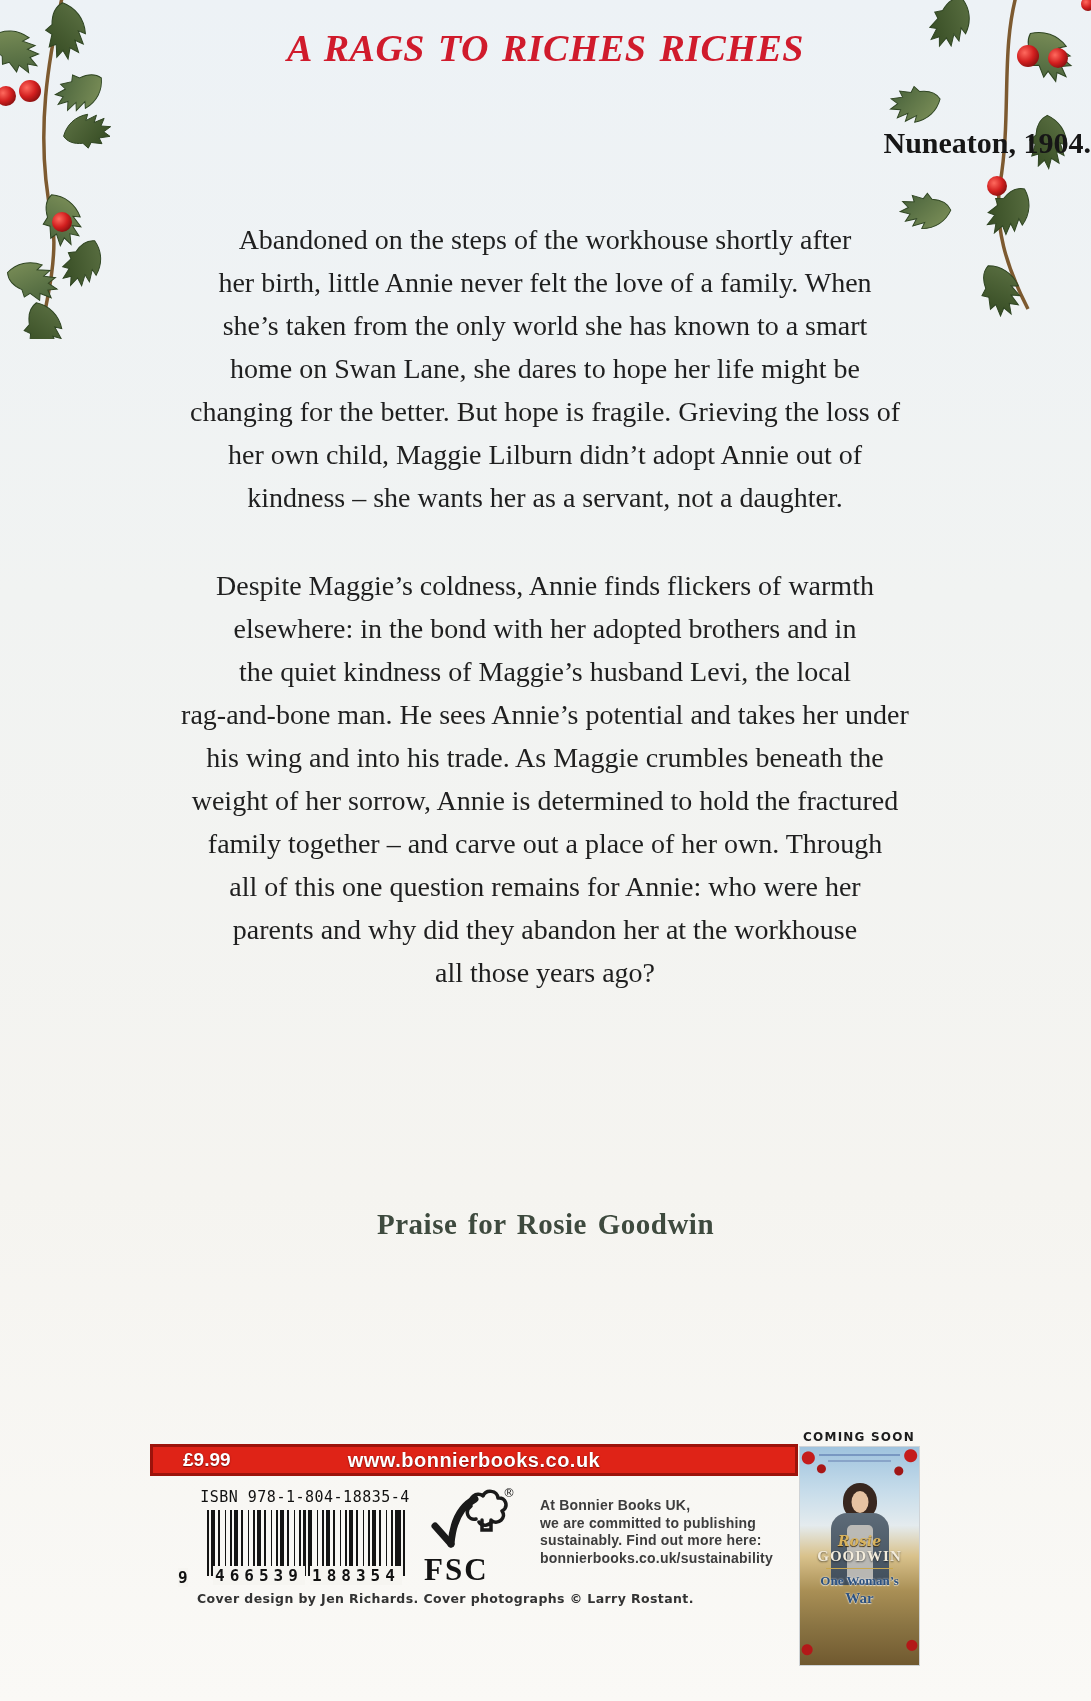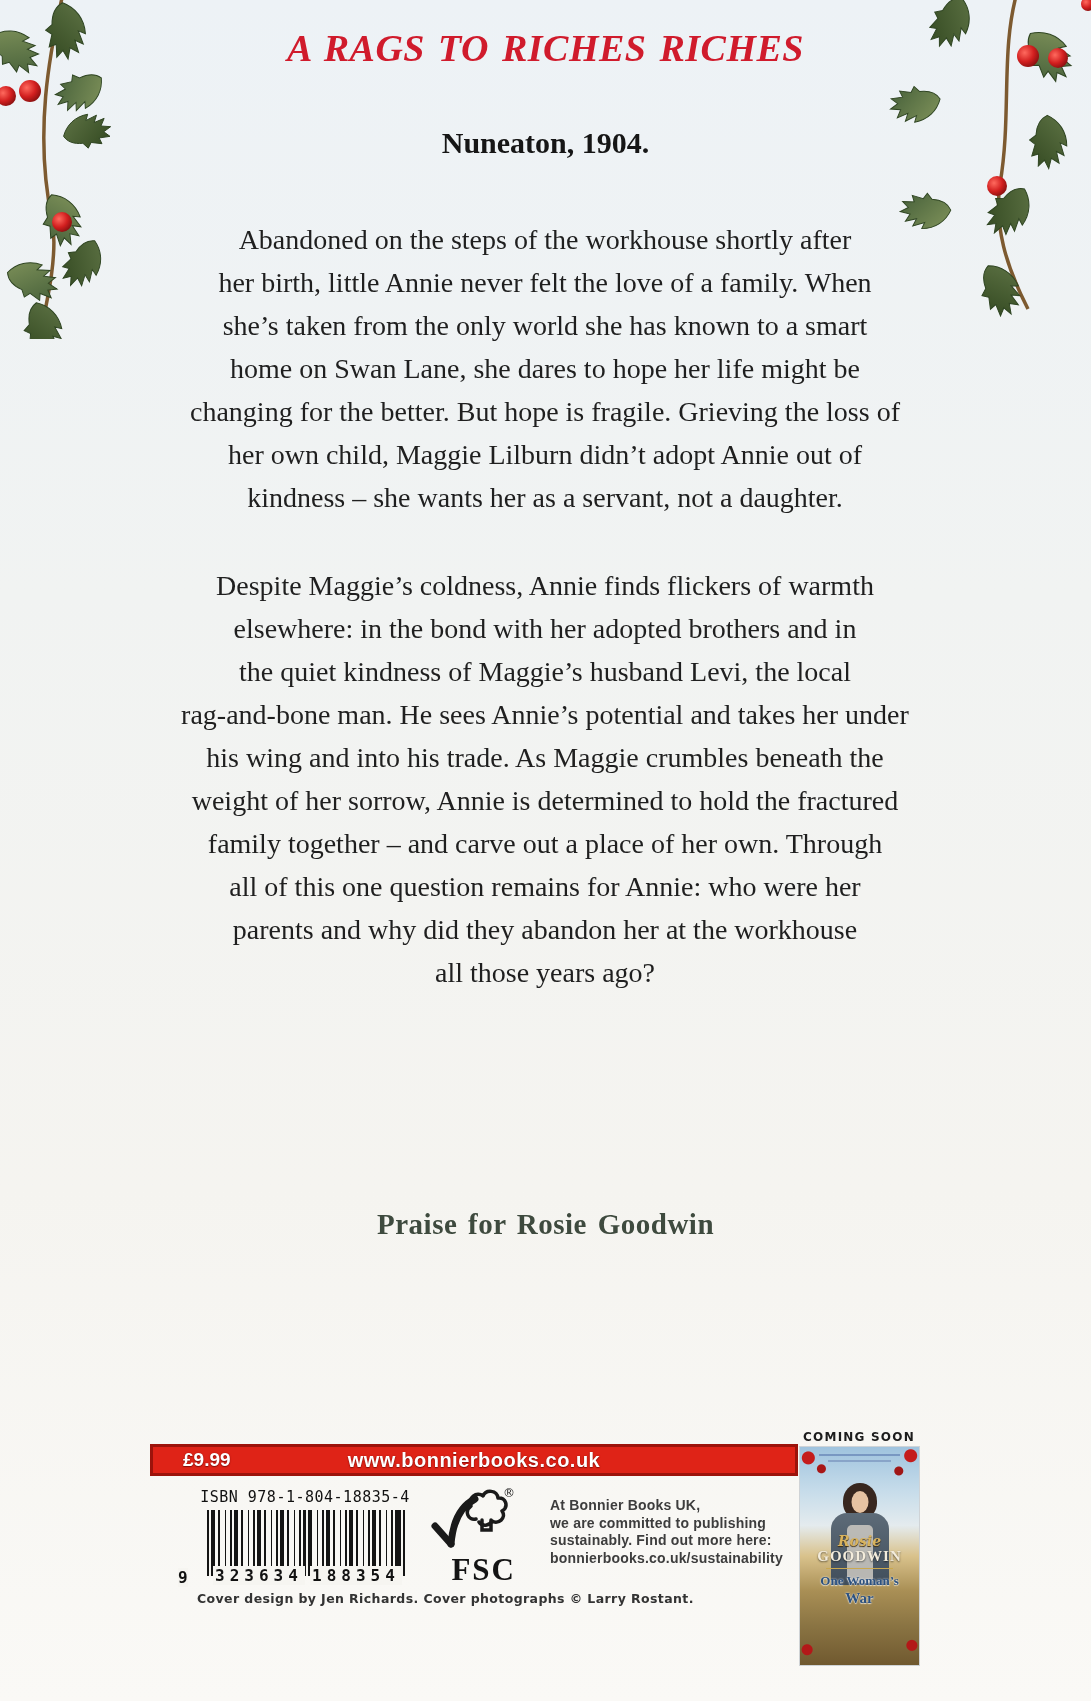--- a/index.html
+++ b/index.html
@@ -11,21 +11,21 @@
   .holly{position:absolute;}
   .holly-left{left:-6px;top:-6px;}
   .holly-right{right:-4px;top:-6px;}
 
   .tagline{
     position:absolute;top:26px;left:0;width:100%;text-align:center;
     font:700 italic 38px "Liberation Serif",serif;color:#d01b2c;
     letter-spacing:.5px;word-spacing:3px;
   }
   .setting{
-    position:absolute;top:126px;left:0;width:100%;text-align:center;
+    position:absolute;top:126px;left:0;width:100%;text-align:right;
     font:700 30px "Liberation Serif",serif;color:#161616;
   }
   .para{
     position:absolute;left:55px;width:980px;text-align:center;
     font:400 28px "Liberation Serif",serif;line-height:43px;color:#1f1f1f;
     white-space:pre-line;
   }
   .p1{top:218px;}
   .p2{top:564px;}
   .promo{
@@ -80,27 +80,27 @@
   }
   .guard.g-l{left:0;} .guard.g-m{left:97px;} .guard.g-r{left:192px;}
   .bc-digit{position:absolute;font:700 16px "DejaVu Sans Mono",monospace;color:#111;background:#f6f5f1;}
   .bc-lead{left:178px;top:1568px;}
   .bc-g1{left:213px;top:1566px;letter-spacing:5px;padding:0 2px;}
   .bc-g2{left:310px;top:1566px;letter-spacing:5px;padding:0 2px;}
 
   .fsc-tree{position:absolute;left:428px;top:1486px;}
   .fsc-reg{position:absolute;left:503px;top:1486px;font:400 12px "DejaVu Sans",sans-serif;color:#222;}
   .fsc-label{
-    position:absolute;left:424px;top:1552px;width:92px;text-align:right;
+    position:absolute;left:424px;top:1552px;width:92px;text-align:left;
     font:700 31px "Liberation Serif",serif;color:#141414;letter-spacing:2px;
   }
   .sustain{
     position:absolute;left:540px;top:1497px;width:240px;
     font:700 14px "Liberation Sans",sans-serif;color:#3d3d3d;line-height:17.5px;
-    white-space:pre-line;letter-spacing:.2px;margin-left:10px;
+    white-space:pre-line;letter-spacing:.2px;
   }
   .credit{
     position:absolute;left:197px;top:1591px;width:560px;
     font:700 12.5px "DejaVu Sans",sans-serif;color:#333;letter-spacing:.4px;
   }
   .coming-soon{
     position:absolute;left:798px;top:1430px;width:122px;text-align:center;
     font:700 12px "DejaVu Sans",sans-serif;color:#1c1c1c;letter-spacing:1.2px;
   }
   
@@ -210,21 +210,21 @@
   </div>
 
   <div class="isbn">ISBN 978-1-804-18835-4</div>
   <div class="barcode">
     <div class="bars"></div>
     <div class="guard g-l"></div>
     <div class="guard g-m"></div>
     <div class="guard g-r"></div>
   </div>
   <span class="bc-digit bc-lead">9</span>
-  <span class="bc-digit bc-g1">323634</span>
+  <span class="bc-digit bc-g1">466539</span>
   <span class="bc-digit bc-g2">188354</span>
 
   <svg class="fsc-tree" width="80" height="70" viewBox="0 0 80 70">
     <g fill="none" stroke="#1a1a1a" stroke-linecap="round">
       <path d="M7 40 L23 58" stroke-width="7"></path>
       <path d="M23 58 C25 34 33 20 47 13" stroke-width="7"></path>
       <path d="M48 33 c-8 2 -12 -8 -5 -13 c-4 -8 6 -15 12 -10 c3 -7 14 -6 15 2 c8 -1 11 9 4 13 c5 7 -4 14 -10 10 c-2 5 -10 6 -13 1" stroke-width="3.5" stroke-linejoin="round"></path>
       <path d="M54 34 v10 h9 v-10" stroke-width="3.5"></path>
     </g>
   </svg>

